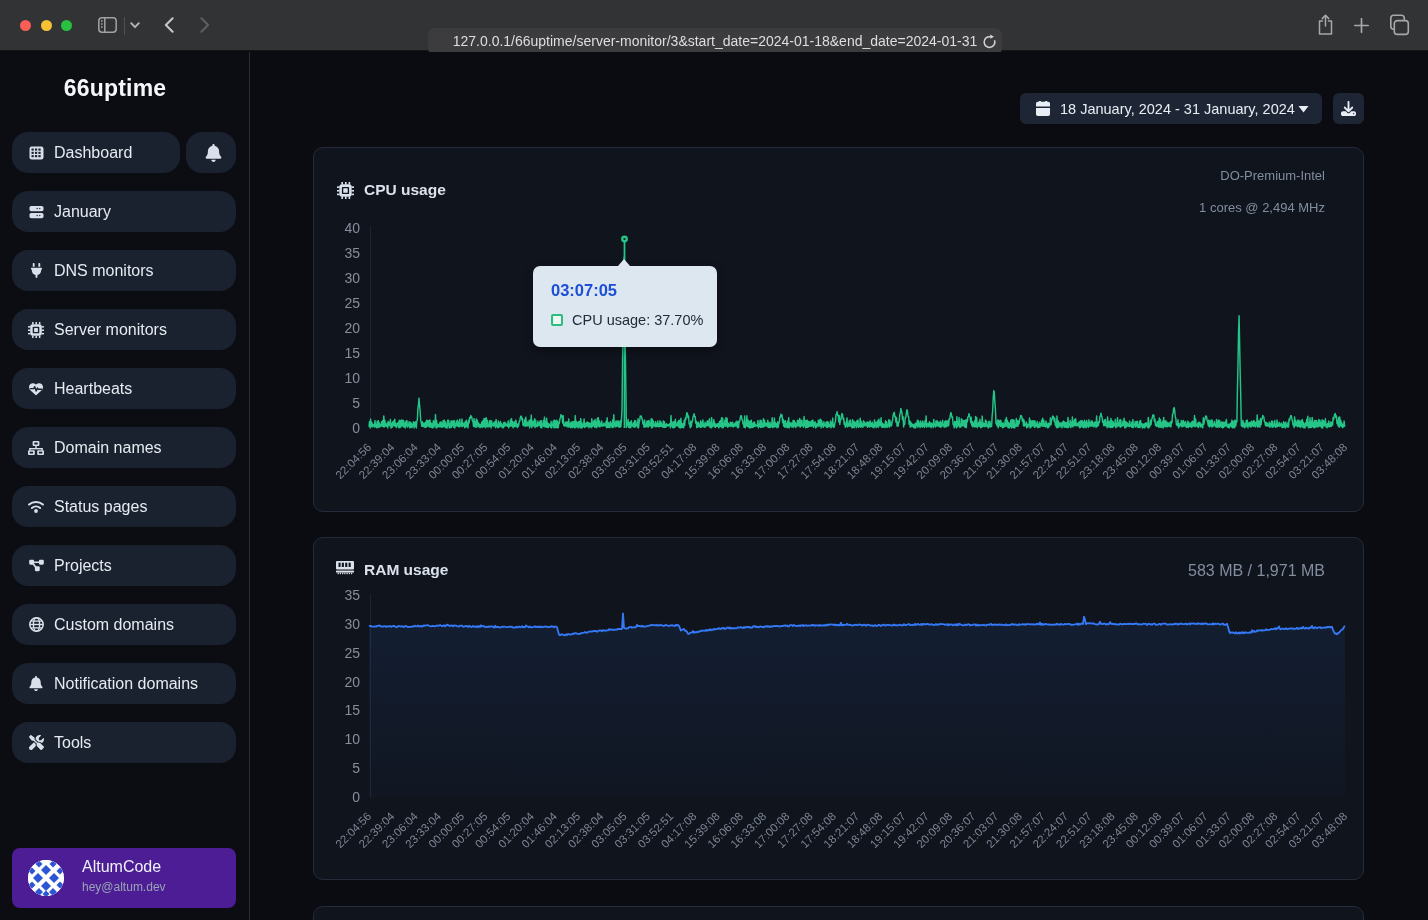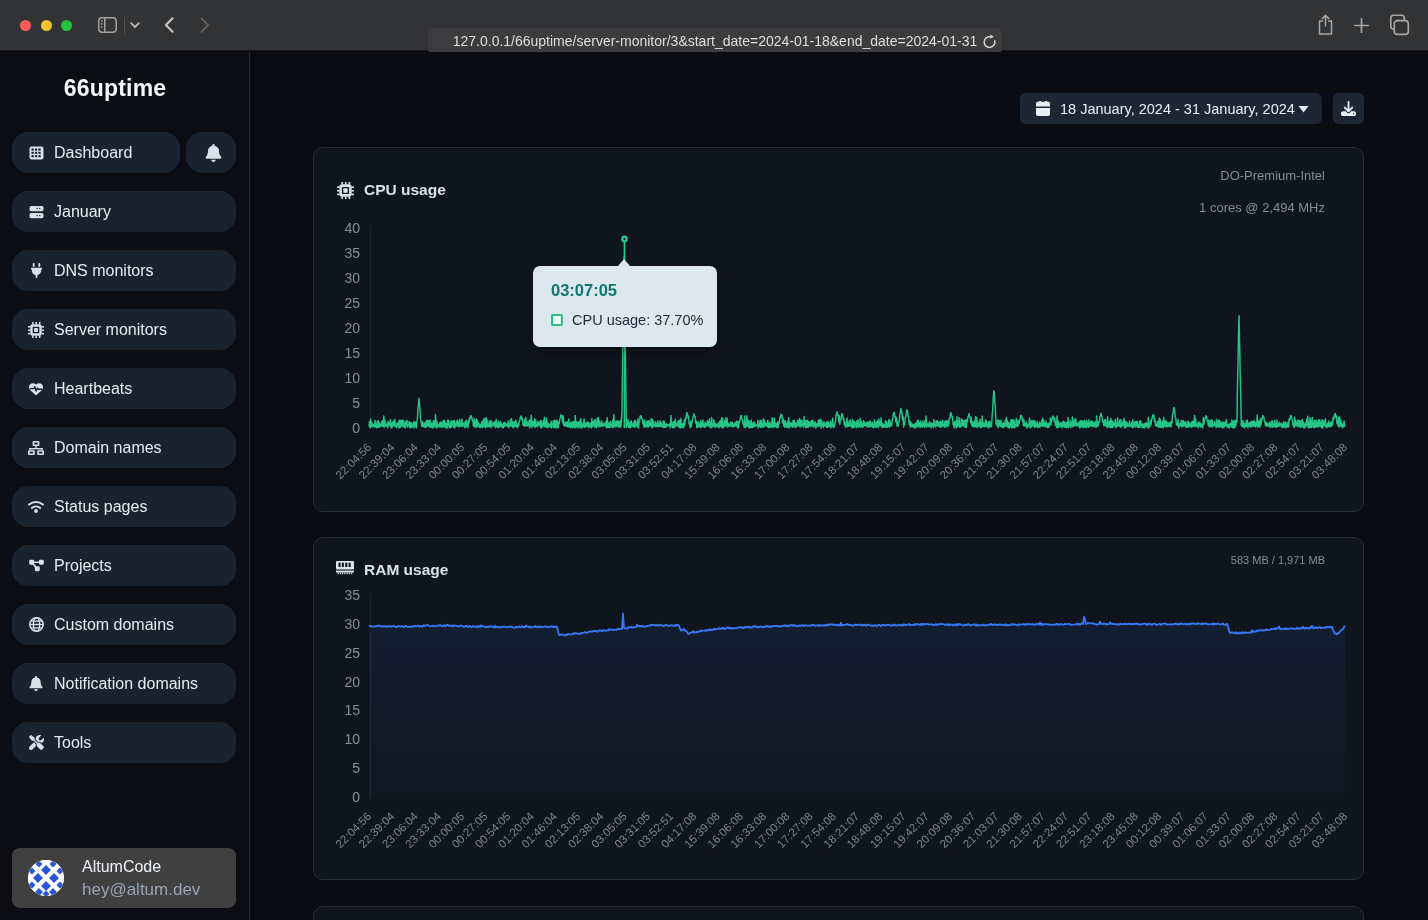--- a/index.html
+++ b/index.html
@@ -18,29 +18,29 @@
 .mbtn .mtx { position:absolute; left:42px; top:0; height:41px; display:flex; align-items:center; }
 
 .card { position:absolute; left:313px; width:1051px; background:#10141d; border:1px solid #242b3a; border-radius:10px; }
 .ctitle { position:absolute; color:#dbe2ec; font-size:15.5px; font-weight:700; }
 .cmeta { position:absolute; right:38px; color:#828d9e; font-size:13px; text-align:right; }
 svg text.yl { fill:#878e9b; font-size:14px; font-family:"Liberation Sans",sans-serif; }
 svg text.xl { fill:#7d8594; font-size:11.5px; font-family:"Liberation Sans",sans-serif; }
 
 #tooltip { position:absolute; left:219px; top:118px; width:184px; height:81px; background:#dce7f0; border-radius:7px; box-shadow:0 4px 10px rgba(0,0,0,0.35); }
 #tooltip:before { content:""; position:absolute; left:85px; top:-7px; width:0; height:0; border-left:6px solid transparent; border-right:6px solid transparent; border-bottom:7px solid #dce7f0; }
-#tt-time { position:absolute; left:18px; top:15px; color:#0f766e; font-size:16.5px; font-weight:700; }
+#tt-time { position:absolute; left:18px; top:15px; color:#1d4ed8; font-size:16.5px; font-weight:700; }
 #tt-row { position:absolute; left:18px; top:46px; display:flex; align-items:center; }
 #tt-swatch { width:12px; height:12px; background:#eef9f2; border:2px solid #2bbd7f; border-radius:2px; margin-right:9px; }
 #tt-label { color:#212c3a; font-size:14.5px; }
 
 #datepick { position:absolute; left:1020px; top:41px; width:302px; height:31px; background:#1e2534; border-radius:6px; color:#e9eef5; font-size:14.5px; }
 #dlbtn { position:absolute; left:1333px; top:41px; width:31px; height:31px; background:#1e2534; border-radius:6px; }
 
-#usercard { position:absolute; left:12px; top:796px; width:224px; height:60px; background:#404040; border-radius:8px;text-decoration:underline; }
+#usercard { position:absolute; left:12px; top:796px; width:224px; height:60px; background:#4c1d95; border-radius:8px;text-decoration:underline; }
 </style>
 </head>
 <body>
 
 <div id="chrome">
   <div class="tl" style="left:20px; background:#f85e55;"></div>
   <div class="tl" style="left:40.5px; background:#f5c135;"></div>
   <div class="tl" style="left:60.7px; background:#27c13f;"></div>
 
   <svg class="abs" style="left:98px;top:17px;" width="19" height="16" viewBox="0 0 19 16" fill="none" stroke="#a2a2a2" stroke-width="1.5">
@@ -232,21 +232,21 @@
             <path d="M32 7.5 L35.5 11 L32 14.5 L28.5 11 Z" fill="#2d56d4"></path>
             <path d="M11 0.5 L14.5 4 L11 7.5 L7.5 4 Z" fill="#2d56d4"></path>
             <path d="M25 0.5 L28.5 4 L25 7.5 L21.5 4 Z" fill="#2d56d4"></path>
             <path d="M4 21.5 L7.5 25 L4 28.5 L0.5 25 Z" fill="#2d56d4"></path>
             <path d="M32 21.5 L35.5 25 L32 28.5 L28.5 25 Z" fill="#2d56d4"></path>
             <path d="M11 28 L15 32 L11 36 L7 32 Z" fill="#2d56d4"></path>
             <path d="M25 28 L29 32 L25 36 L21 32 Z" fill="#2d56d4"></path>
             <path d="M18 30.5 L21.5 34 L18 37.5 L14.5 34 Z" fill="#2d56d4"></path>
           </svg></div>
       <div class="abs" style="left:70px;top:10px;color:#eef2f7;font-size:16px;">AltumCode</div>
-      <div class="abs" style="left:70px;top:32px;color:#9aa4b2;font-size:17px;">hey@altum.dev</div>
+      <div class="abs" style="left:70px;top:32px;color:#9aa4b2;font-size:12px;">hey@altum.dev</div>
     </div>
   </div>
 
   <div id="datepick">
     <svg class="abs" style="left:16px;top:8px;" width="14" height="15" viewBox="0 0 14 15">
         <rect x="2.6" y="0" width="2.6" height="4" rx="1.2" fill="#e9eef5"></rect>
         <rect x="8.8" y="0" width="2.6" height="4" rx="1.2" fill="#e9eef5"></rect>
         <path d="M0 5.6 L14 5.6 L14 2.6 A1.8 1.8 0 0 0 12.2 0.8 L1.8 0.8 A1.8 1.8 0 0 0 0 2.6 Z" fill="#e9eef5"></path>
         <path d="M0 7 L14 7 L14 13.2 A1.8 1.8 0 0 1 12.2 15 L1.8 15 A1.8 1.8 0 0 1 0 13.2 Z" fill="#e9eef5"></path>
       </svg>
@@ -360,21 +360,21 @@
           <rect x="0" y="10.6" width="18" height="1.9"></rect>
           <rect x="1.60" y="12.6" width="1.25" height="1.6"></rect>
           <rect x="3.83" y="12.6" width="1.25" height="1.6"></rect>
           <rect x="6.06" y="12.6" width="1.25" height="1.6"></rect>
           <rect x="8.29" y="12.6" width="1.25" height="1.6"></rect>
           <rect x="10.52" y="12.6" width="1.25" height="1.6"></rect>
           <rect x="12.75" y="12.6" width="1.25" height="1.6"></rect>
           <rect x="14.98" y="12.6" width="1.25" height="1.6"></rect>
         </svg></div>
     <div class="ctitle" style="left:50px;top:23px;">RAM usage</div>
-    <div class="cmeta" style="top:16px;font-size:11px;">583 MB / 1,971 MB</div>
+    <div class="cmeta" style="top:24px;font-size:16px;">583 MB / 1,971 MB</div>
     <svg class="abs" style="left:0;top:0;" width="1051" height="343" viewBox="0 0 1051 343">
       <defs>
         <linearGradient id="ramfill" x1="0" y1="0" x2="0" y2="1">
           <stop offset="0" stop-color="#2f7bf6" stop-opacity="0.10"></stop>
           <stop offset="1" stop-color="#2f7bf6" stop-opacity="0.02"></stop>
         </linearGradient>
       </defs>
       <line x1="56.5" y1="56" x2="56.5" y2="260" stroke="#1e2330" stroke-width="1"></line>
       <text class="yl" x="46" y="264.0" text-anchor="end">0</text>
 <text class="yl" x="46" y="235.1" text-anchor="end">5</text>

